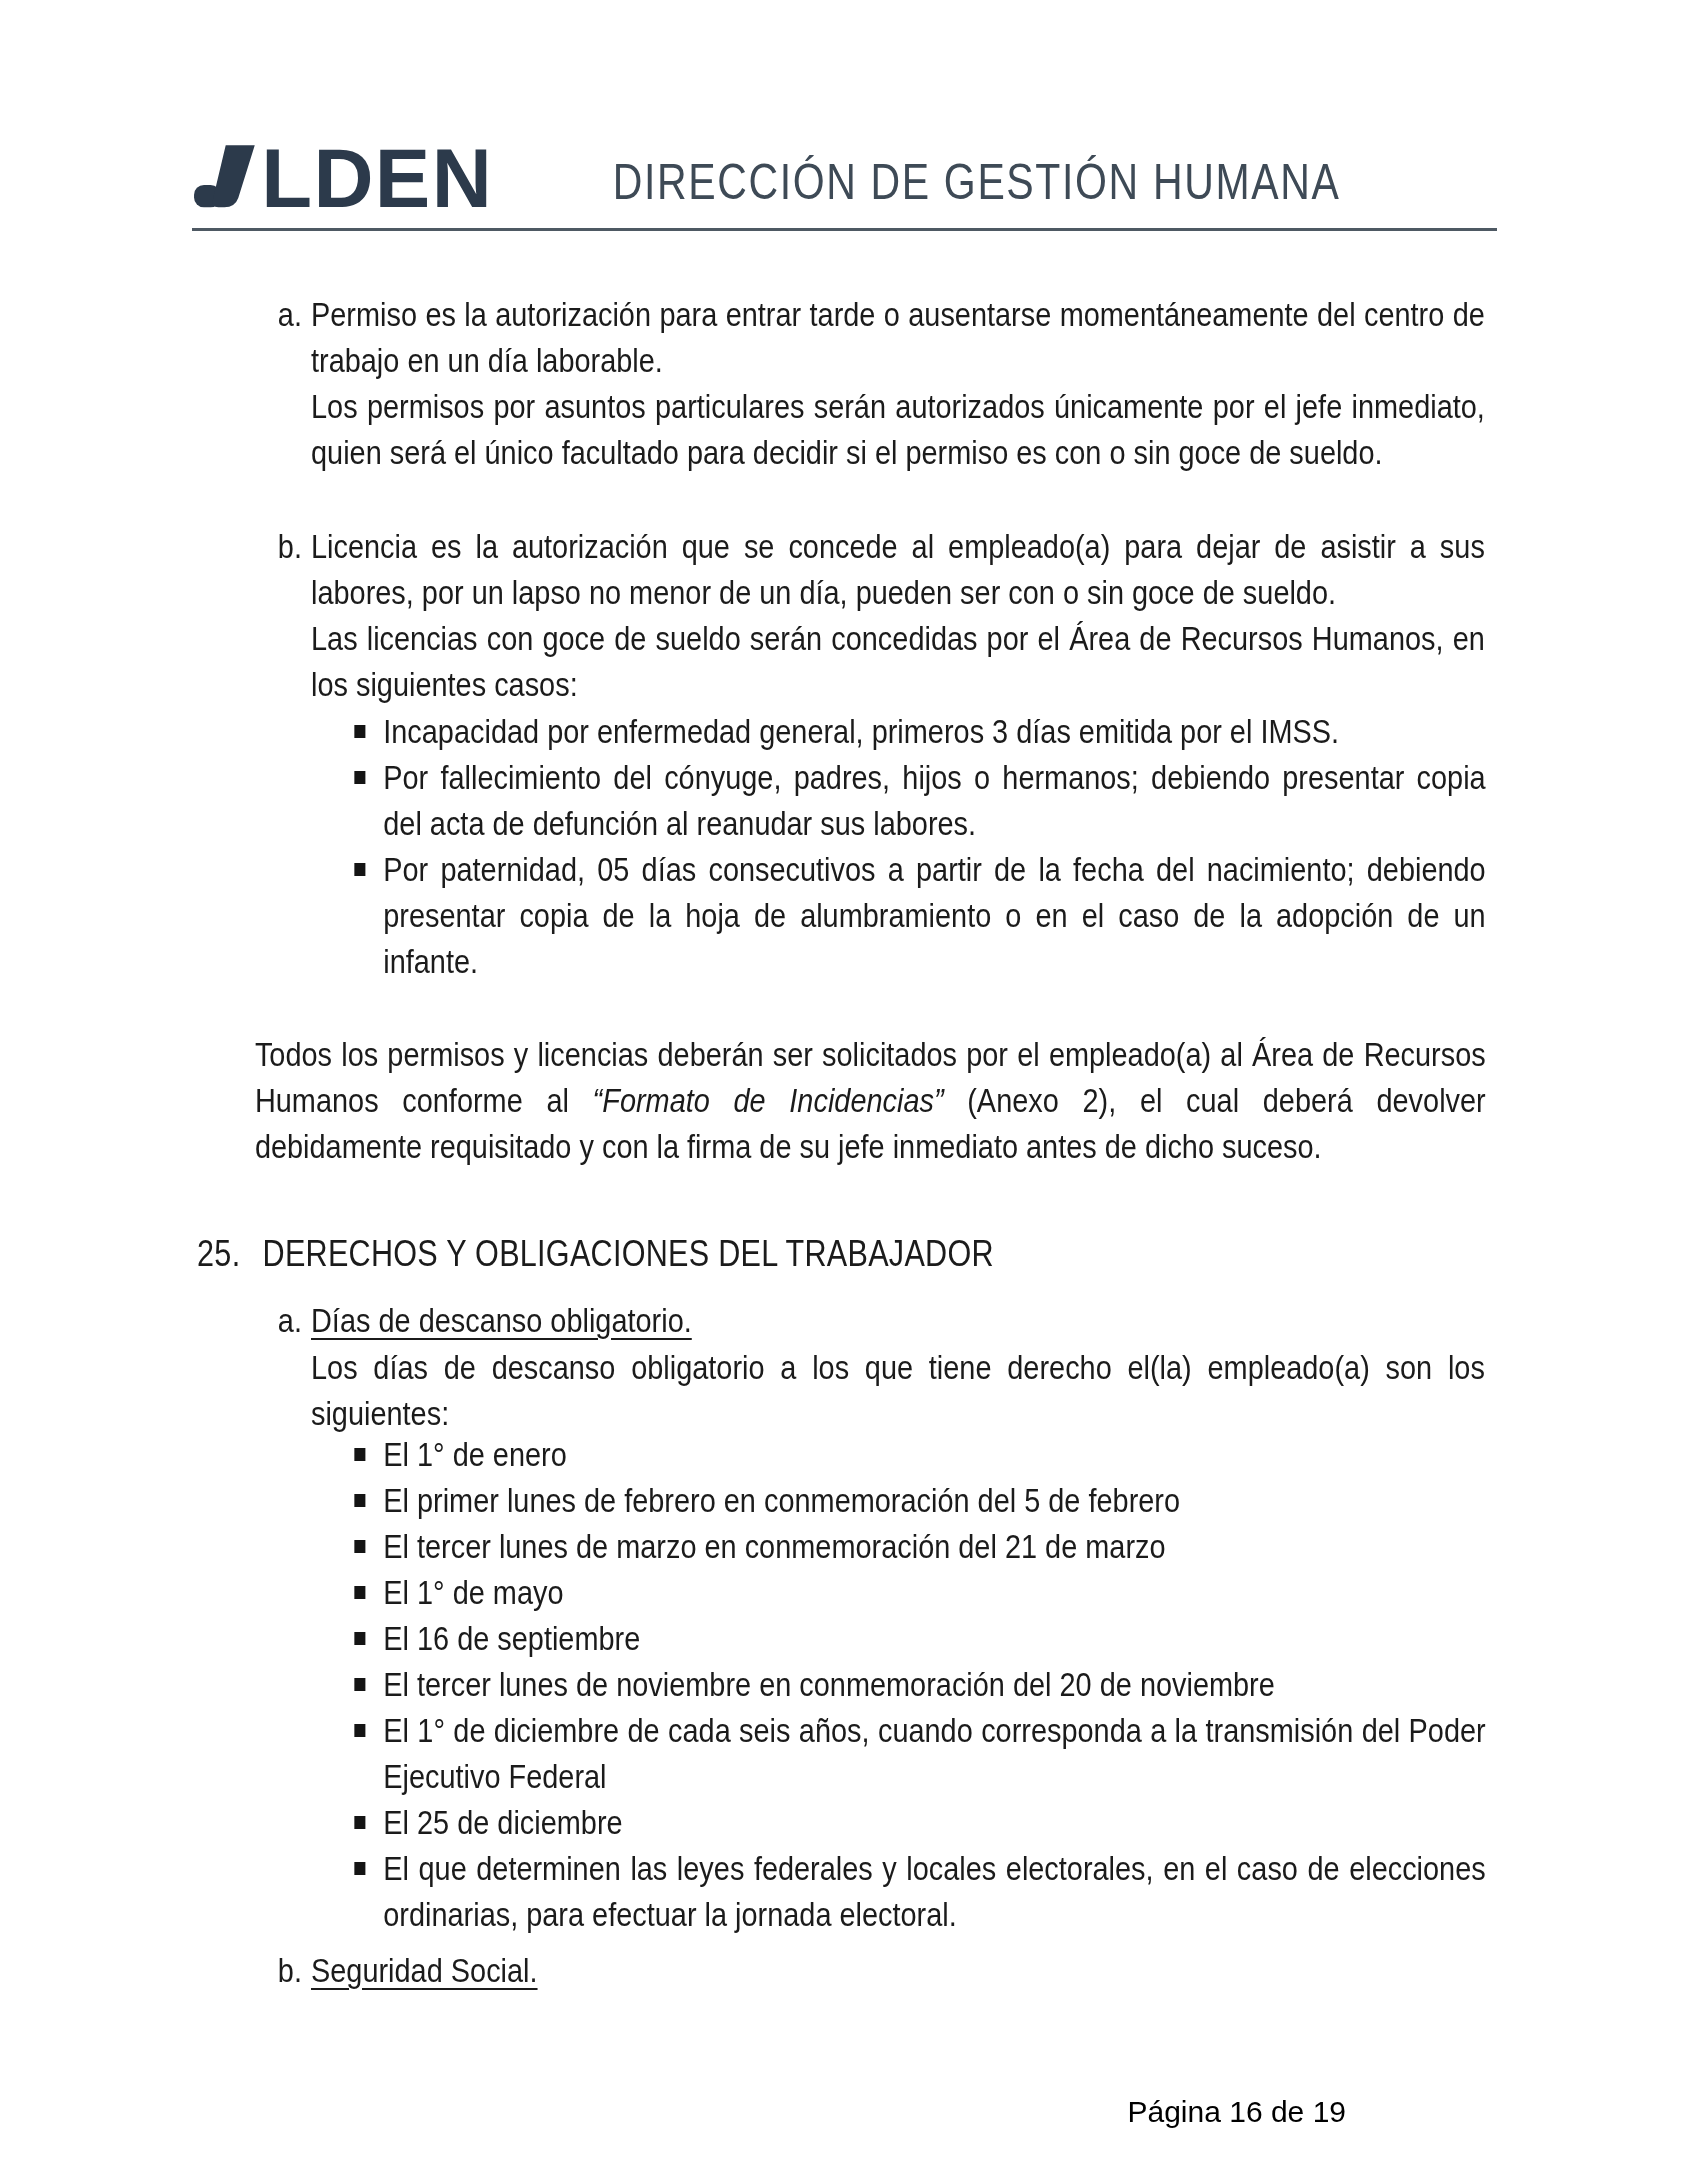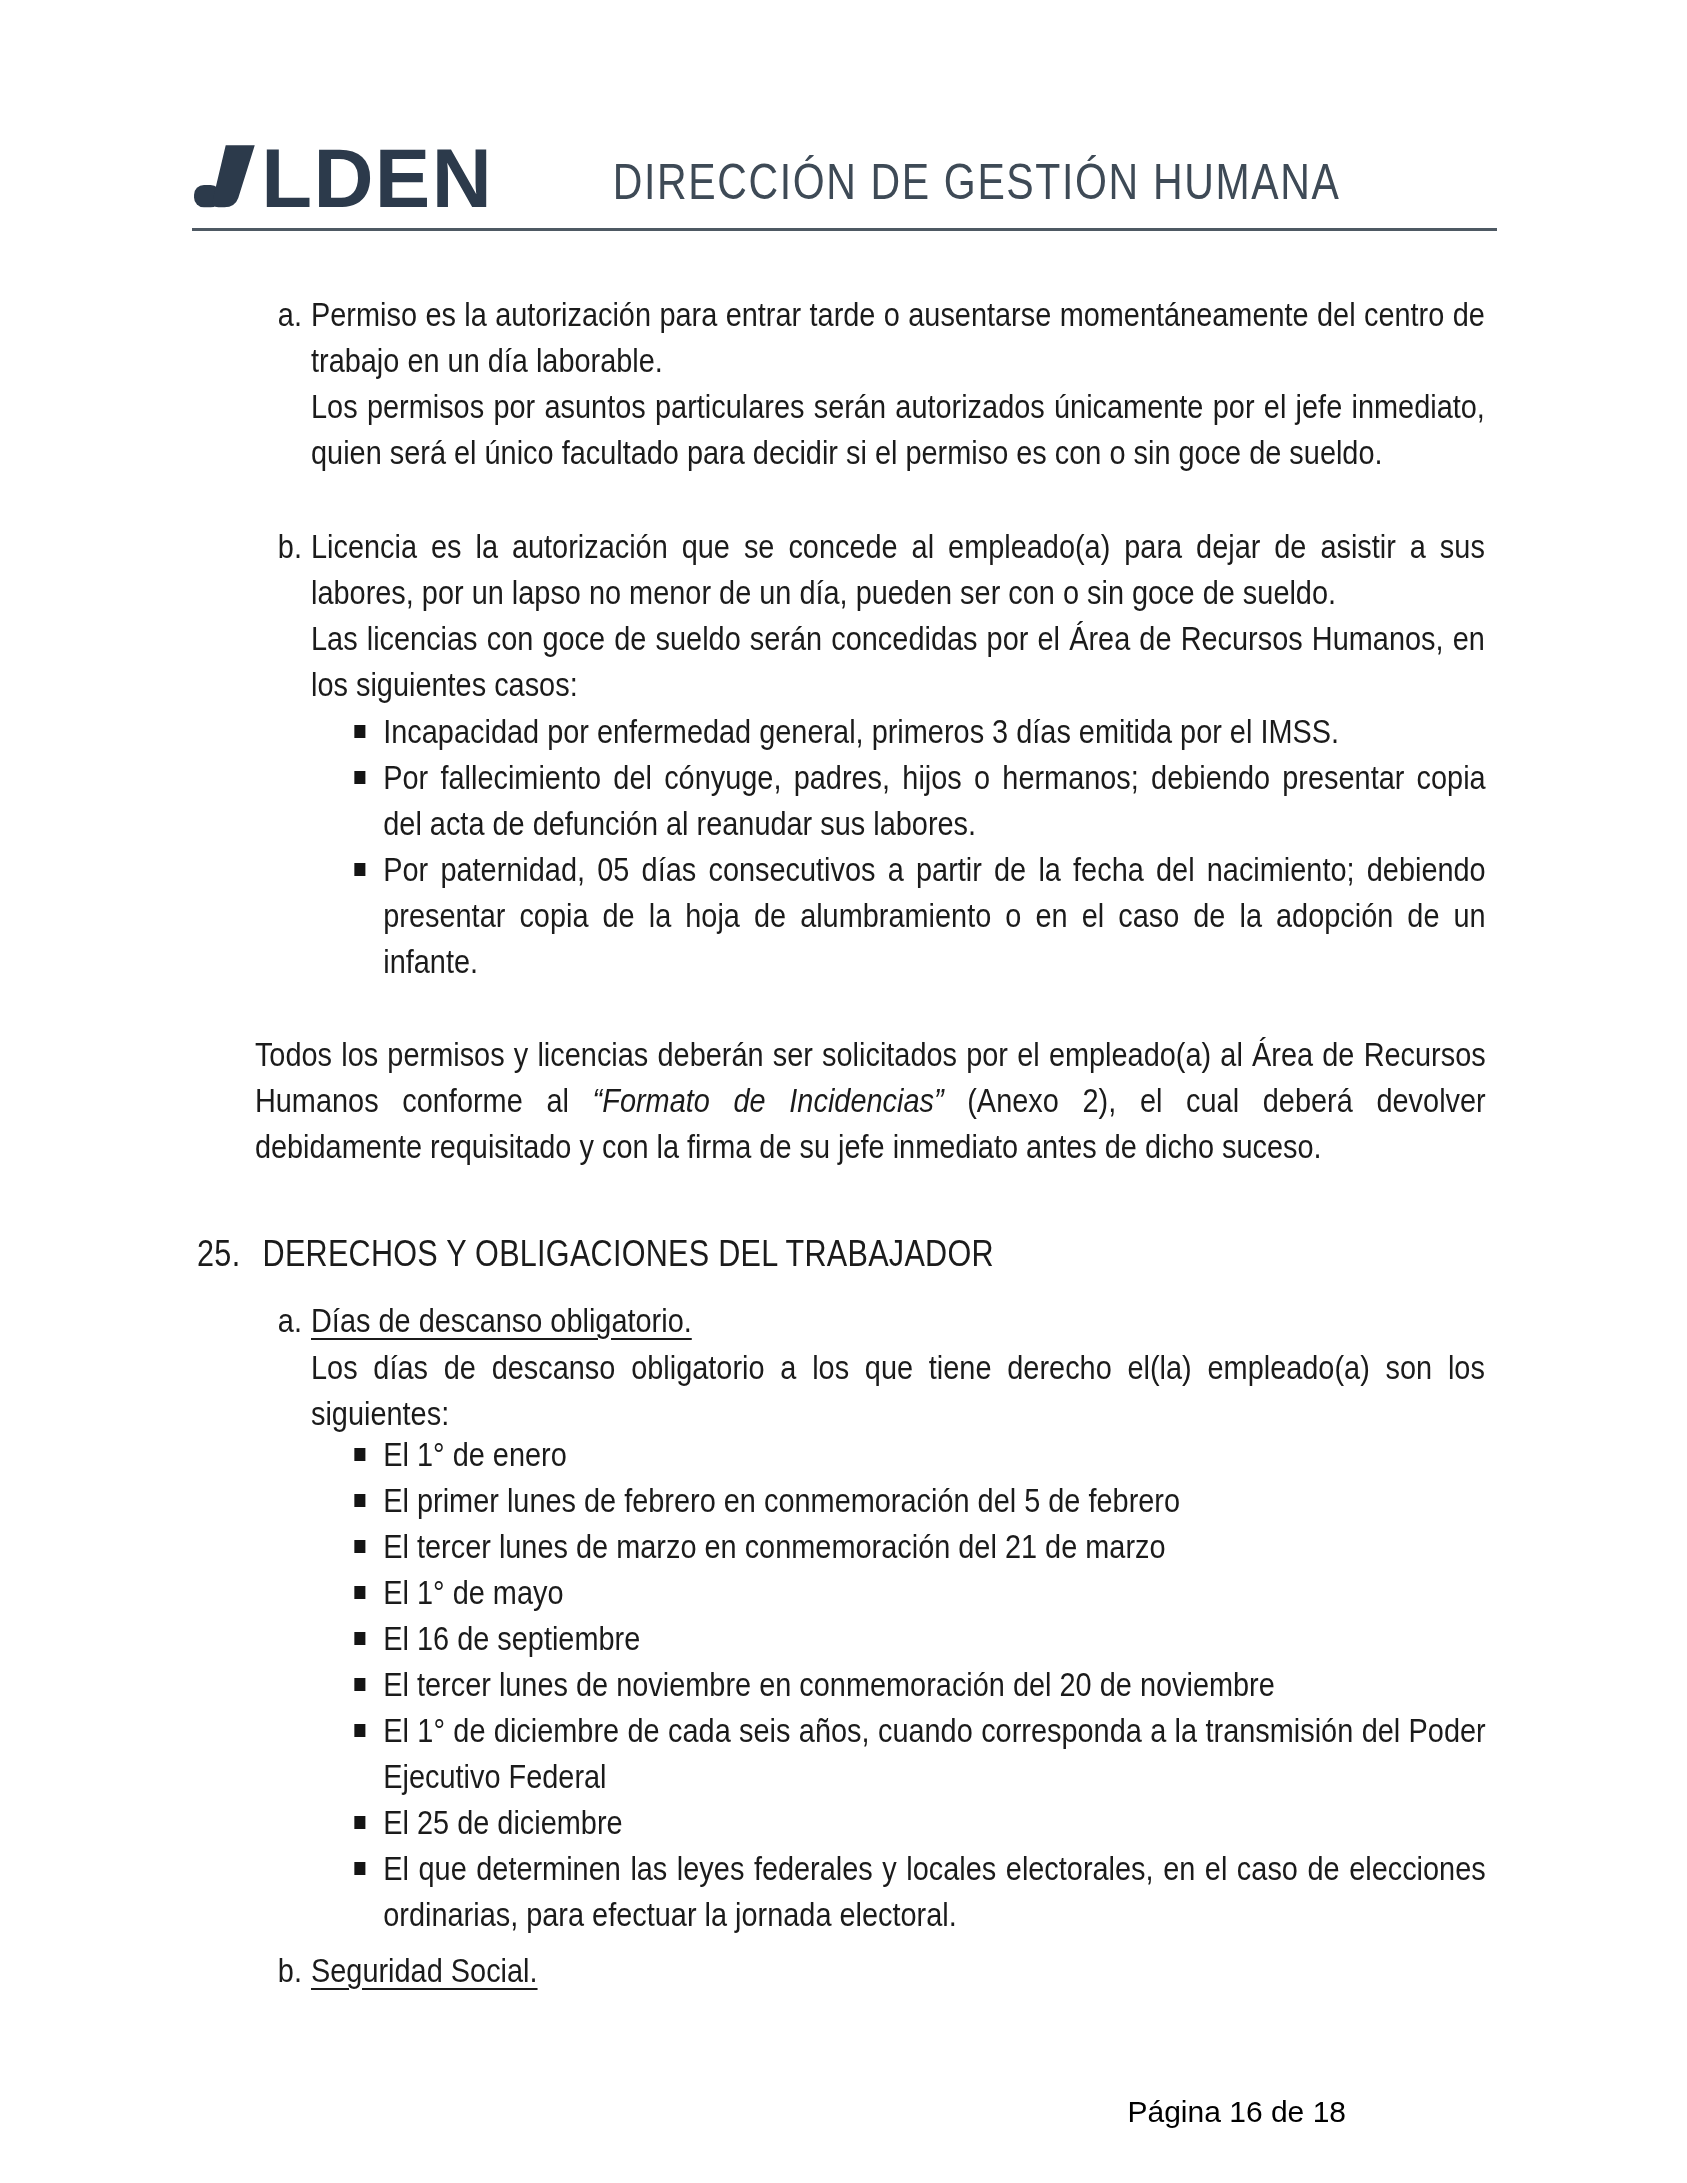--- a/index.html
+++ b/index.html
@@ -180,16 +180,16 @@
 
     <div class="blk" style="top:1947px;left:0;width:1522px;">
       <div class="marker" style="left:101px;top:0;">b.</div>
       <div class="txt plain" style="left:140px;top:0;width:1381px;">
         <span class="u">Seguridad Social.</span>
       </div>
     </div>
 
   </div>
 
-  <div class="footer">Página 16 de 18</div>
+  <div class="footer">Página 16 de 19</div>
 
 </div>
 
 
 </body></html>

